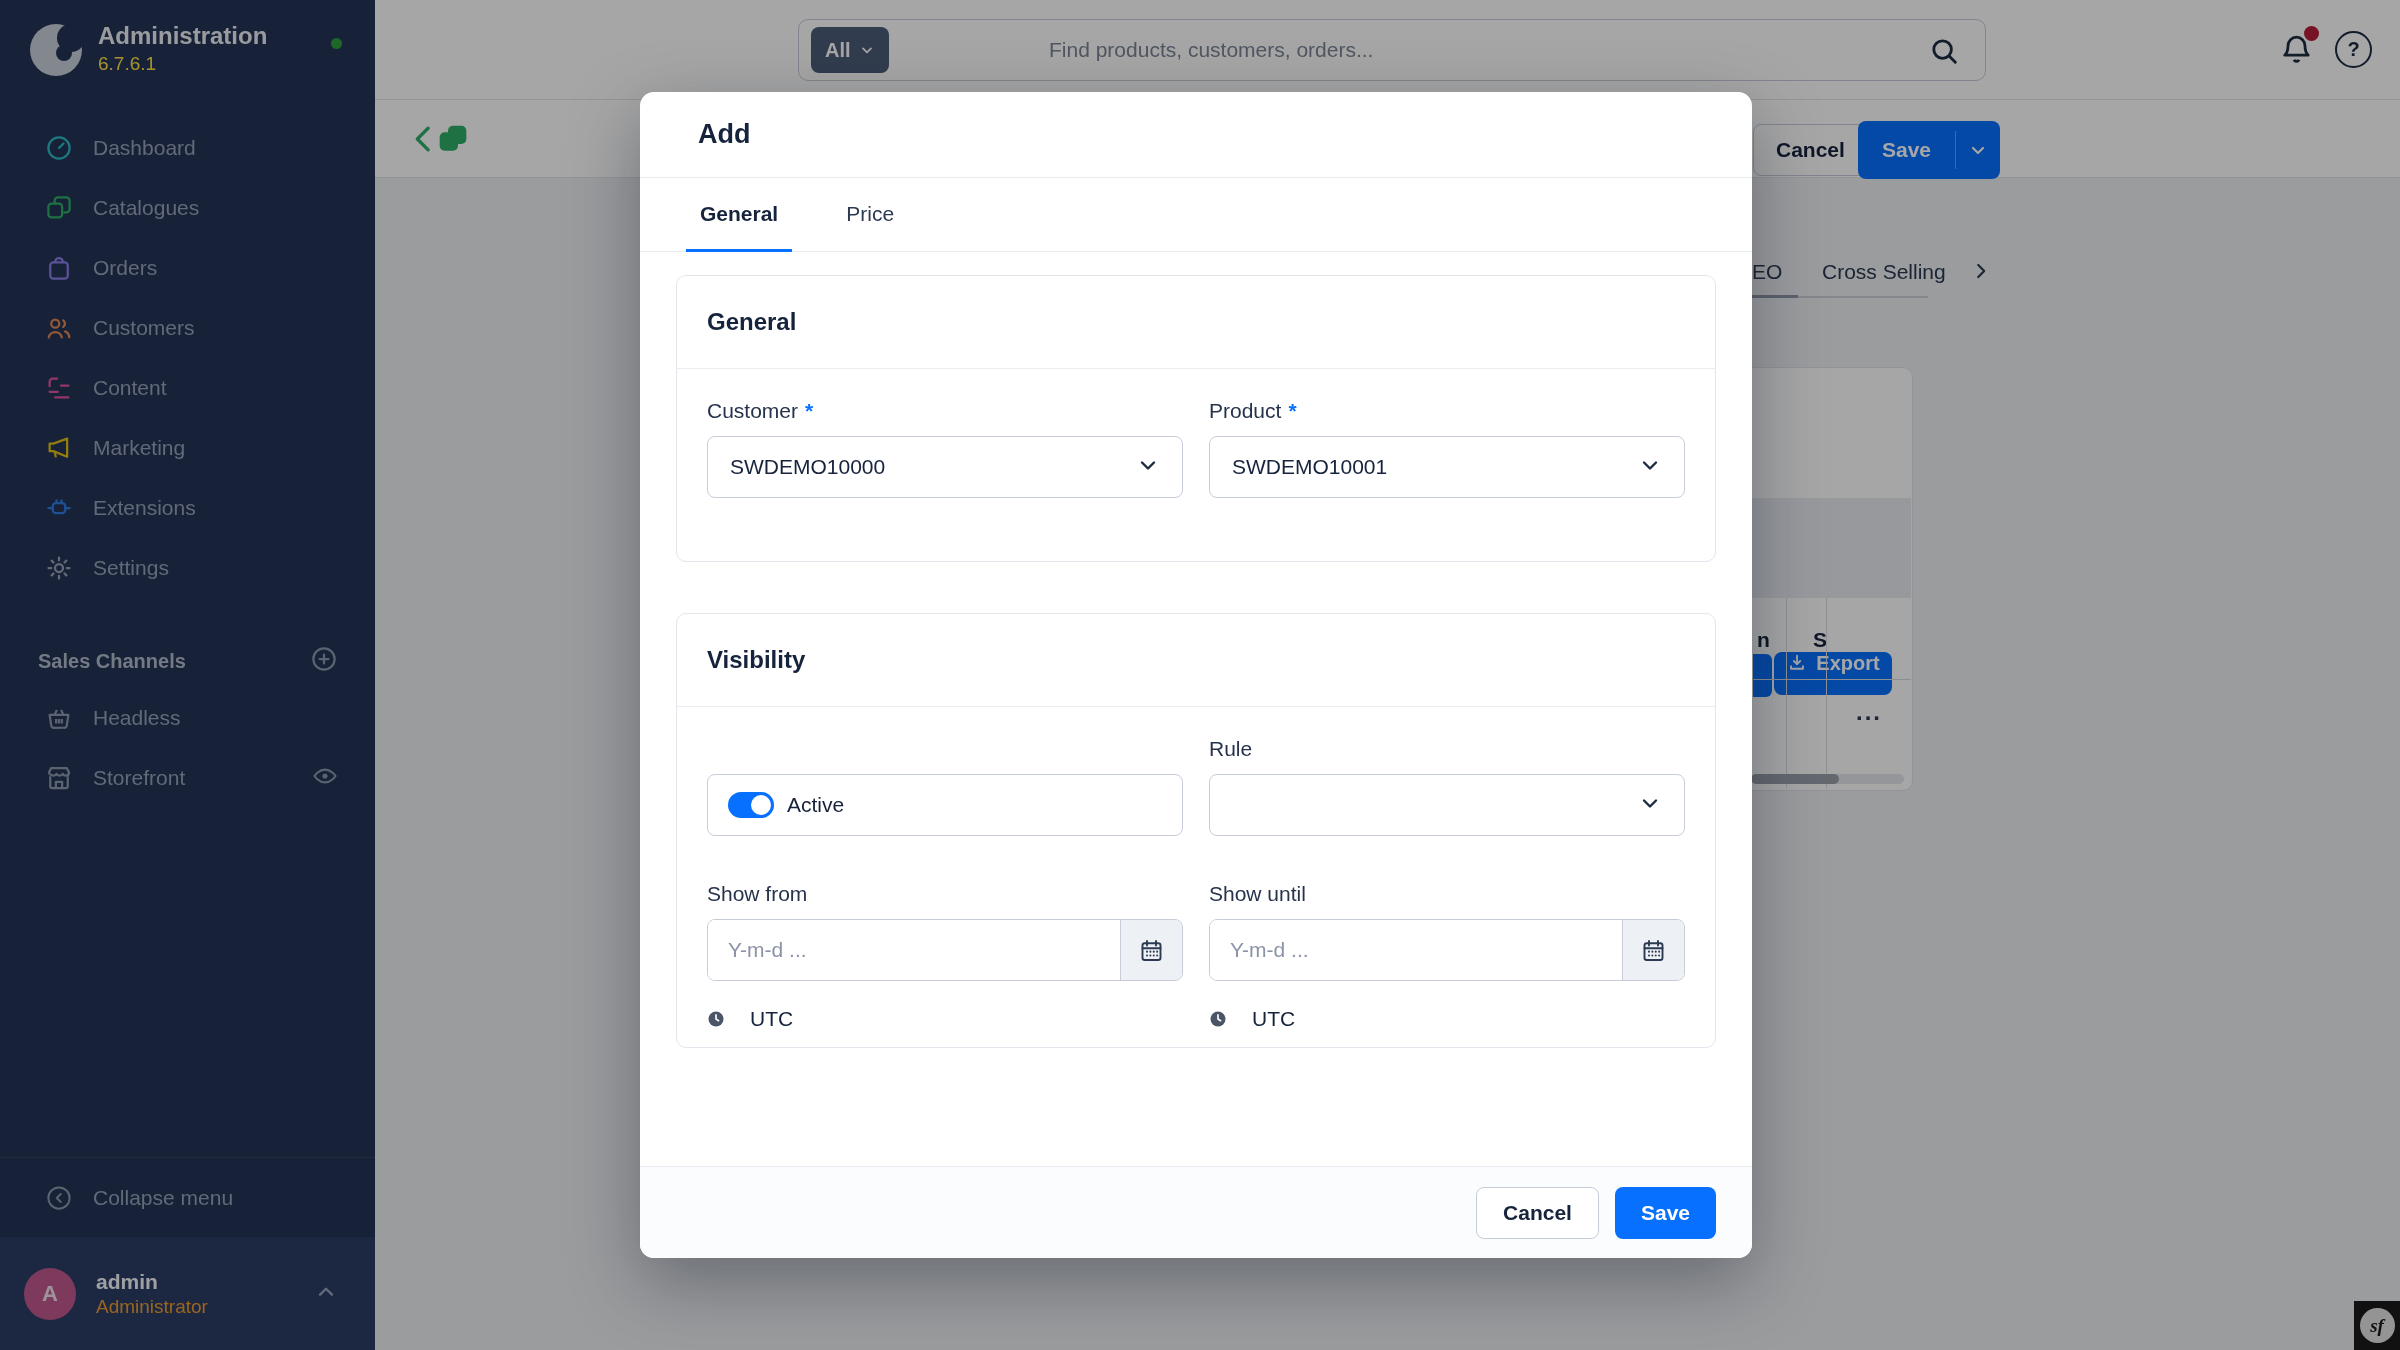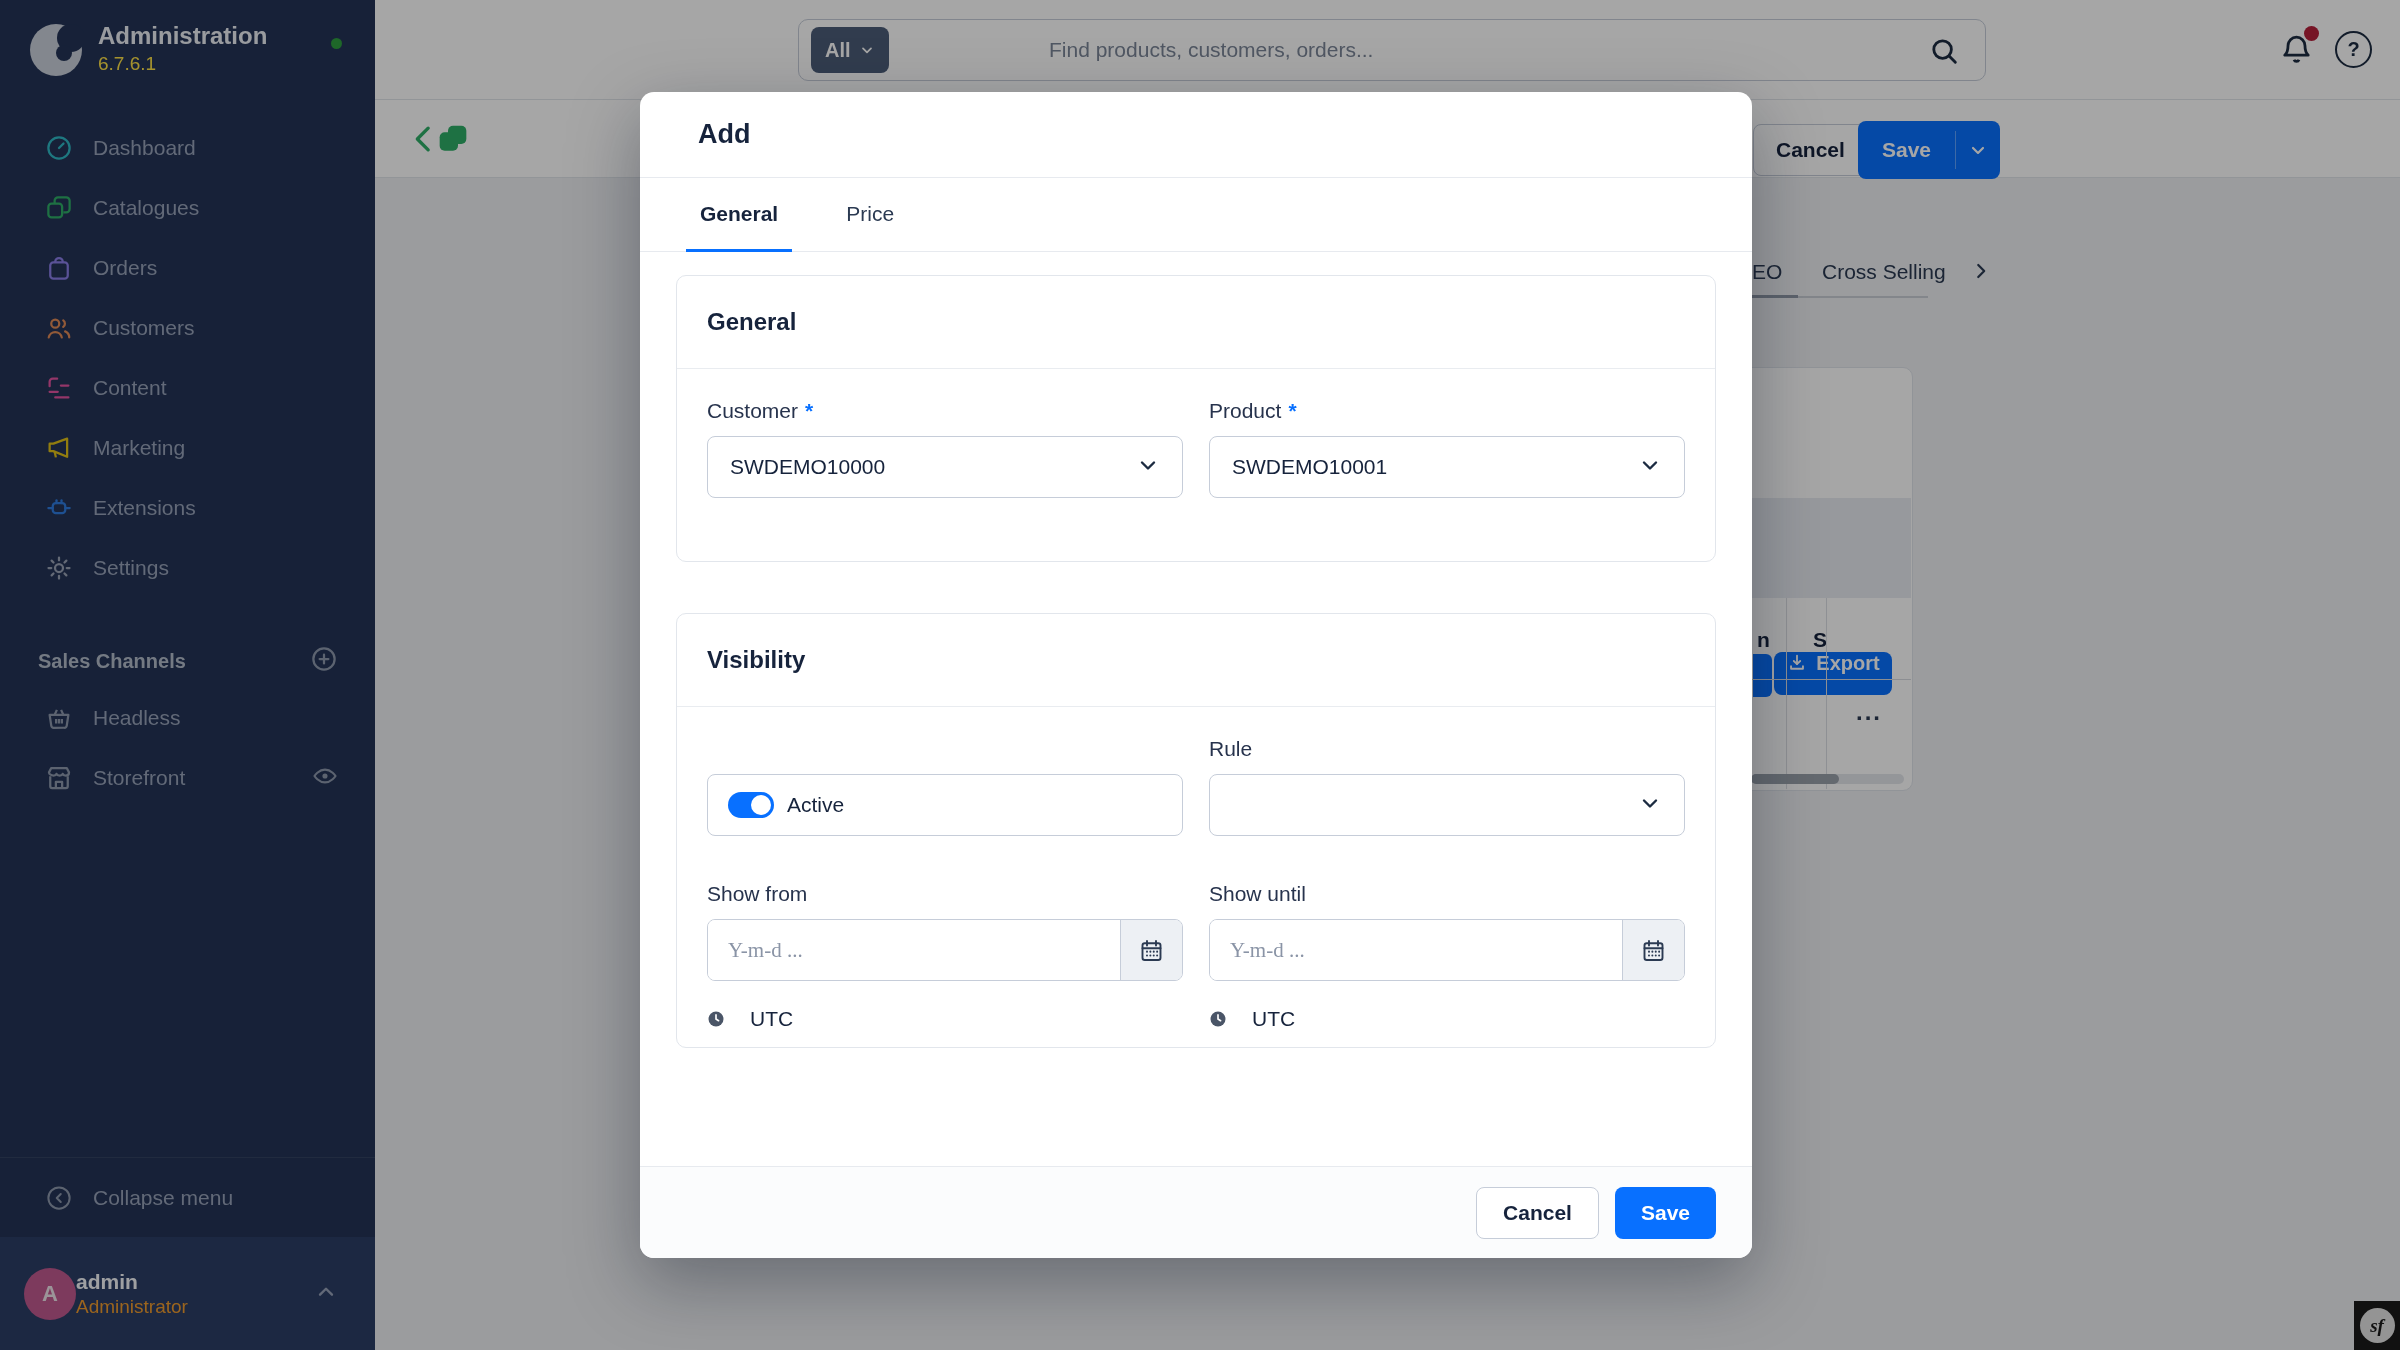--- a/index.html
+++ b/index.html
@@ -39,21 +39,21 @@
   .sales-item{height:60px;display:flex;align-items:center;padding-left:44px;padding-right:36px;cursor:pointer;}
   .sales-item .lab{margin-left:19px;font-size:21px;color:var(--sidebar-text);}
   .sales-item .eye{margin-left:auto;color:#8e99ad}
   .collapse-row{position:absolute;left:0;right:0;bottom:113px;height:80px;display:flex;align-items:center;
     padding-left:44px;border-top:1px solid rgba(255,255,255,.07);color:#8e99ad;cursor:pointer;}
   .collapse-row .lab{margin-left:19px;font-size:21px;color:var(--sidebar-text);}
   .user-row{position:absolute;left:0;right:0;bottom:0;height:113px;background:var(--sidebar-user-bg);
     display:flex;align-items:center;padding:0 36px 0 24px;cursor:pointer;}
   .avatar{width:52px;height:52px;border-radius:50%;background:#c1598f;display:flex;align-items:center;
     justify-content:center;font-size:22px;font-weight:700;color:#efe3ea;}
-  .user-meta{}
+  .user-meta{margin-left:20px;}
   .user-name{font-size:21px;font-weight:700;color:#f4f6f9;}
   .user-role{font-size:19px;color:#ef9b2e;margin-top:2px;}
   .user-chevron{margin-left:auto;color:#97a2b8}
 
   
   .topbar{position:absolute;left:375px;top:0;right:0;height:100px;background:#fff;border-bottom:1px solid #e1e5ea;}
   .searchbox{position:absolute;left:423px;top:19px;width:1188px;height:62px;border:1px solid var(--border);
     border-radius:10px;background:#fff;display:flex;align-items:center;}
   .scope-pill{position:absolute;left:12px;top:7px;height:46px;padding:0 14px;border-radius:8px;background:#4c5c78;
     display:flex;align-items:center;gap:8px;color:#fff;font-size:20px;font-weight:700;cursor:pointer;}
@@ -124,21 +124,21 @@
     justify-content:space-between;padding:0 22px;font-size:21px;color:var(--ink);cursor:pointer;}
   .sel .chev{color:#1c2b41}
   .togglebox{height:62px;border:1px solid var(--border);border-radius:8px;display:flex;align-items:center;
     padding:0 20px;background:#fff;}
   .switch{width:46px;height:26px;border-radius:13px;background:var(--accent);position:relative;cursor:pointer;flex:0 0 46px;}
   .switch .knob{position:absolute;right:3px;top:3px;width:20px;height:20px;border-radius:50%;background:#fff;}
   .togglebox .lab{margin-left:13px;font-size:21px;color:var(--ink);}
   .row-2{margin-top:46px;}
   .datefield{display:flex;height:62px;border:1px solid var(--border);border-radius:8px;overflow:hidden;background:#fff;}
   .datefield input{flex:1;min-width:0;border:none;outline:none;padding:0 20px;font-size:21px;color:#333;
-    font-family:Liberation Serif, serif;}
+    font-family:Liberation Sans, sans-serif;}
   .datefield input::placeholder{color:#8a94a6;}
   .calbtn{width:62px;flex:0 0 62px;background:#edf0f4;border-left:1px solid var(--border);display:flex;
     align-items:center;justify-content:center;color:#2b3a52;cursor:pointer;}
   .utc{margin-top:26px;display:flex;align-items:center;gap:25px;font-size:21px;color:var(--ink);}
   .modal-footer{position:absolute;left:0;right:0;bottom:0;height:92px;background:#fbfcfd;border-top:1px solid #e7eaef;
     border-radius:0 0 14px 14px;display:flex;align-items:center;justify-content:flex-end;gap:16px;padding-right:36px;}
   .btn{height:52px;padding:0 26px;border-radius:8px;font-size:21px;font-weight:600;display:flex;align-items:center;cursor:pointer;}
   .btn-ghost{background:#fff;border:1px solid var(--border);color:var(--ink);}
   .btn-primary{background:var(--accent);border:none;color:#fff;font-weight:700;}
 </style>

